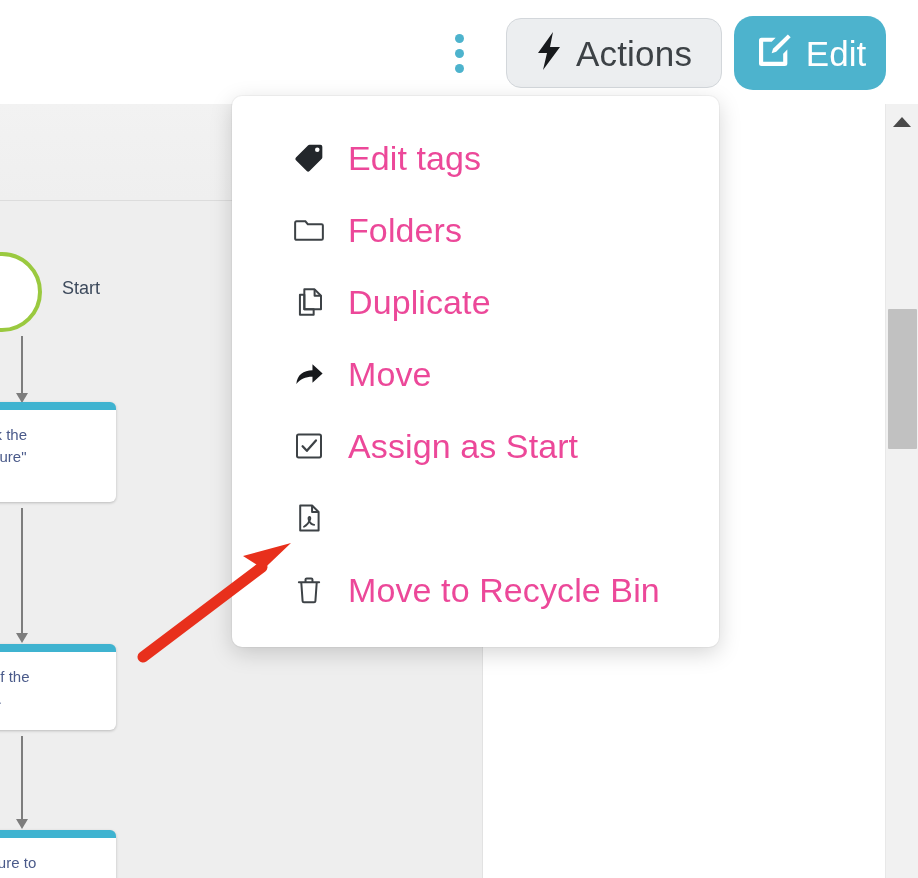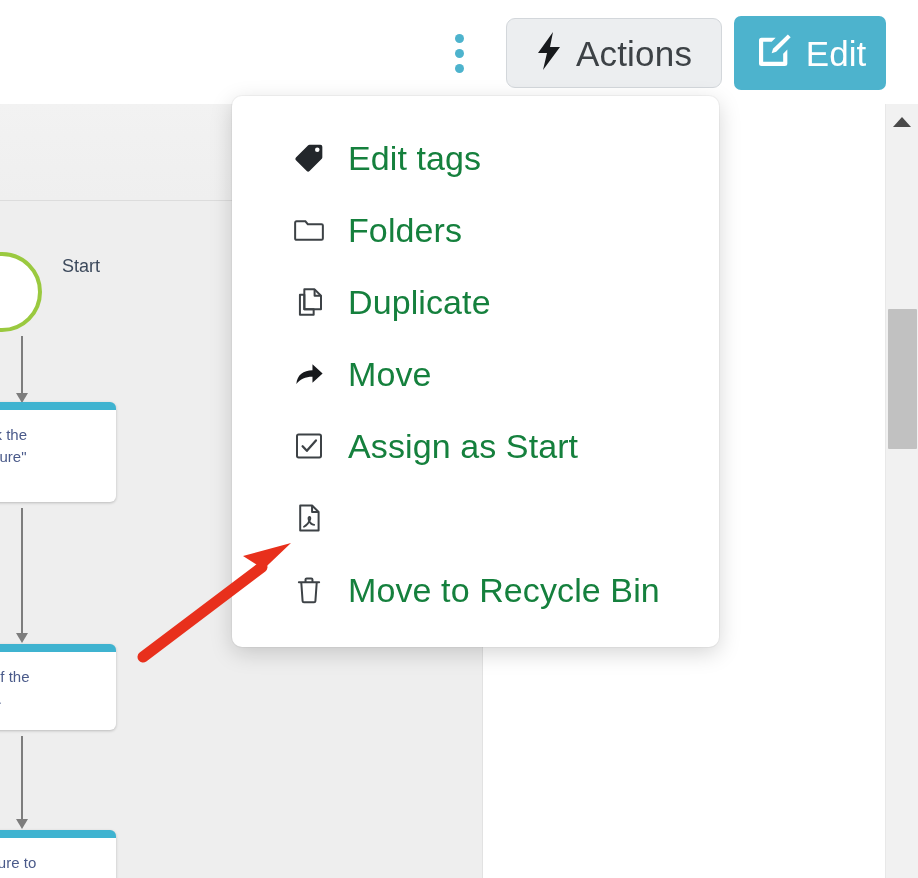--- a/index.html
+++ b/index.html
@@ -55,21 +55,21 @@
   }
 
   .actions-btn {
     position: absolute;
     left: 506px;
     top: 18px;
     width: 216px;
     height: 70px;
     background: #eceef0;
     border: 1px solid #d3d7db;
-    border-radius: 9px;
+    border-radius: 15px;
     display: flex;
     align-items: center;
     justify-content: center;
     gap: 14px;
     cursor: pointer;
     box-sizing: border-box;
   }
   .actions-btn .label {
     font-size: 35px;
     color: #3d4246;
@@ -79,21 +79,21 @@
   .bolt-icon { display: block; }
 
   .edit-btn {
     position: absolute;
     left: 734px;
     top: 16px;
     width: 152px;
     height: 74px;
     background: #4db3cd;
     border: none;
-    border-radius: 7px;
+    border-radius: 19px;
     display: flex;
     align-items: center;
     justify-content: center;
     gap: 12px;
     cursor: pointer;
     box-sizing: border-box;
   }
   .edit-btn .label {
     font-size: 35px;
     color: #ffffff;
@@ -166,21 +166,21 @@
     width: 80px;
     height: 80px;
     border-radius: 50%;
     border: 4px solid #9ac93f;
     background: #ffffff;
     box-sizing: border-box;
   }
   .start-label {
     position: absolute;
     left: 62px;
-    top: 152px;
+    top: 174px;
     font-size: 18px;
     color: #3d4a5c;
     font-family: "Liberation Sans", sans-serif;
   }
   .flow-card {
     position: absolute;
     left: -60px;
     width: 176px;
     background: #ffffff;
     border-radius: 6px;
@@ -246,21 +246,21 @@
   .menu-icon {
     width: 34px;
     height: 34px;
     display: flex;
     align-items: center;
     justify-content: center;
     flex: 0 0 34px;
   }
   .menu-label {
     font-size: 34px;
-    color: #15803d;
+    color: #ec4899;
     line-height: 1;
     white-space: nowrap;
     letter-spacing: 0.1px;
   }
 
   
   .annotation {
     position: absolute;
     left: 0; top: 0;
     width: 918px; height: 878px;

